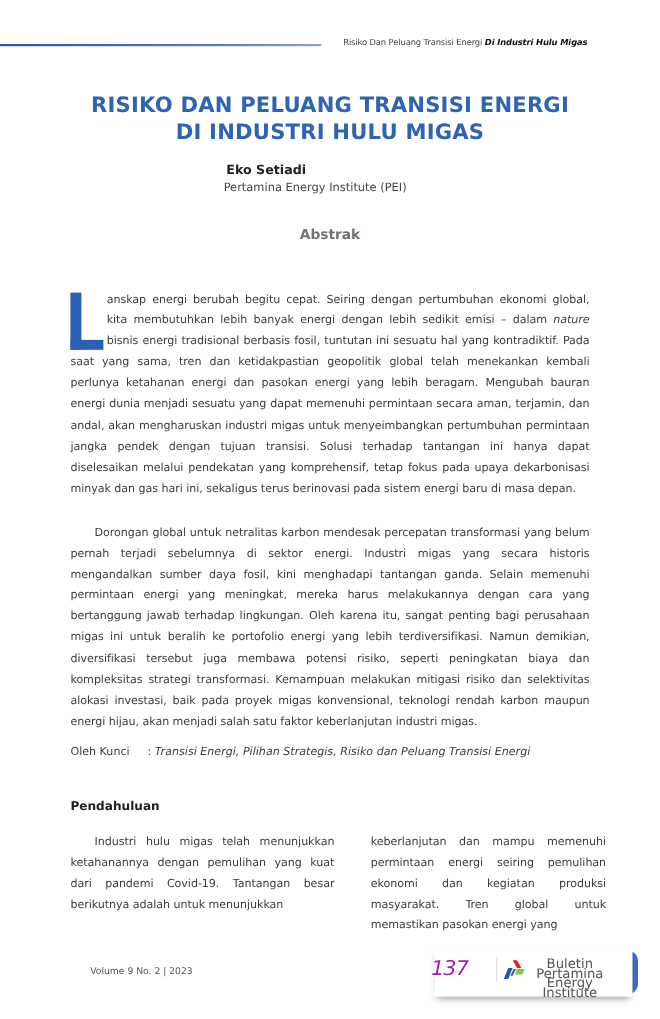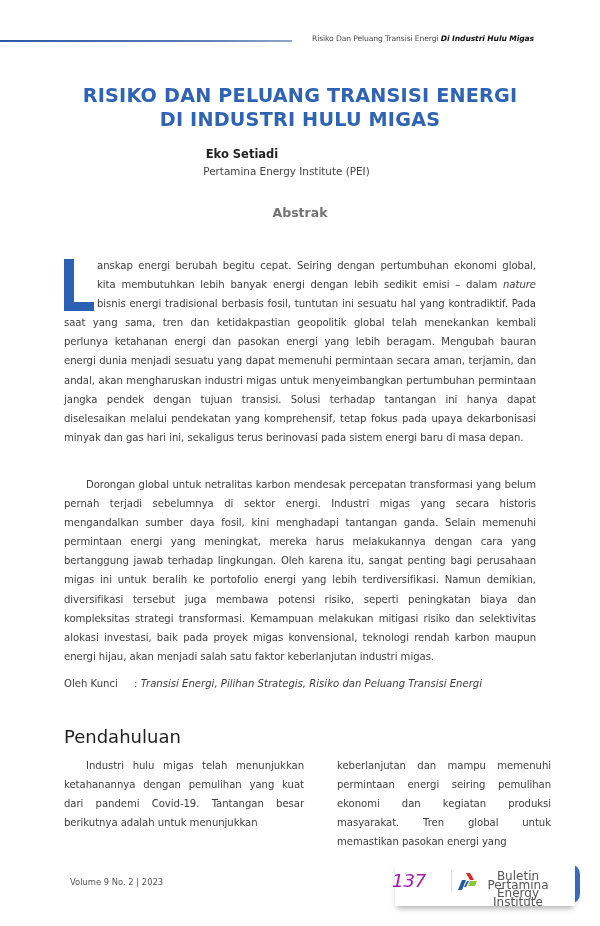--- a/index.html
+++ b/index.html
@@ -30,44 +30,44 @@
     }
     .abstract-heading {
       position: absolute; left: 0; width: 600px; top: 205px; text-align: center;
       font-weight: bold; font-size: 12.5px; color: #737373;
     }
 
     .body-text {
       font-size: 10.1px; line-height: 19.1px; color: #3c3c3c; text-align: justify;
       letter-spacing: -0.05px;
     }
-    .abstract-p1 { position: absolute; left: 64px; top: 256px; width: 472px; }
+    .abstract-p1 { position: absolute; left: 64px; top: 263px; width: 472px; }
     .dropcap {
       float: left; width: 30px; height: 52px; margin-right: 3px; margin-top: 3px;
       position: relative;
     }
     .dropcap .v { position: absolute; left: 0; top: 0; width: 10px; height: 52px; background: #2c60b5; }
     .dropcap .h { position: absolute; left: 0; top: 43px; width: 30px; height: 9px; background: #2c60b5; }
     .abstract-p2 { position: absolute; left: 64px; top: 475px; width: 472px; text-indent: 22px; }
 
     .keywords {
       position: absolute; left: 64px; top: 678px; font-size: 10.1px; color: #3c3c3c; white-space: nowrap;
     }
     .keywords .kw-label { display: inline-block; width: 70px; }
     .keywords .kw-values { font-style: italic; }
 
     .section-heading {
-      position: absolute; left: 64px; top: 726px; font-weight: normal; font-size: 18px; color: #1f1f1f;
+      position: absolute; left: 64px; top: 726px; font-weight: bold; font-size: 11px; color: #1f1f1f;
     }
     .col-left { position: absolute; left: 64px; top: 756px; width: 240px; }
     .col-left .first { text-indent: 22px; }
     .col-right { position: absolute; left: 322px; top: 756px; width: 214px; margin-left: 15px; }
 
     .footer-volume {
-      position: absolute; left: 70px; top: 877px; font-size: 8.4px; color: #555; white-space: nowrap;
+      position: absolute; left: 82px; top: 877px; font-size: 8.4px; color: #555; white-space: nowrap;
     }
     .footer-card {
       position: absolute; left: 395px; top: 862px; width: 180px; height: 44px;
       background: #fff; box-shadow: 0 4px 6px -2px rgba(0,0,0,0.35);
     }
     .footer-tab {
       position: absolute; left: 556px; top: 864px; width: 24px; height: 40px;
       background: linear-gradient(to right, #4d7fcf, #3a6bbf); border-radius: 0 10px 10px 0;
     }
     .page-number {

